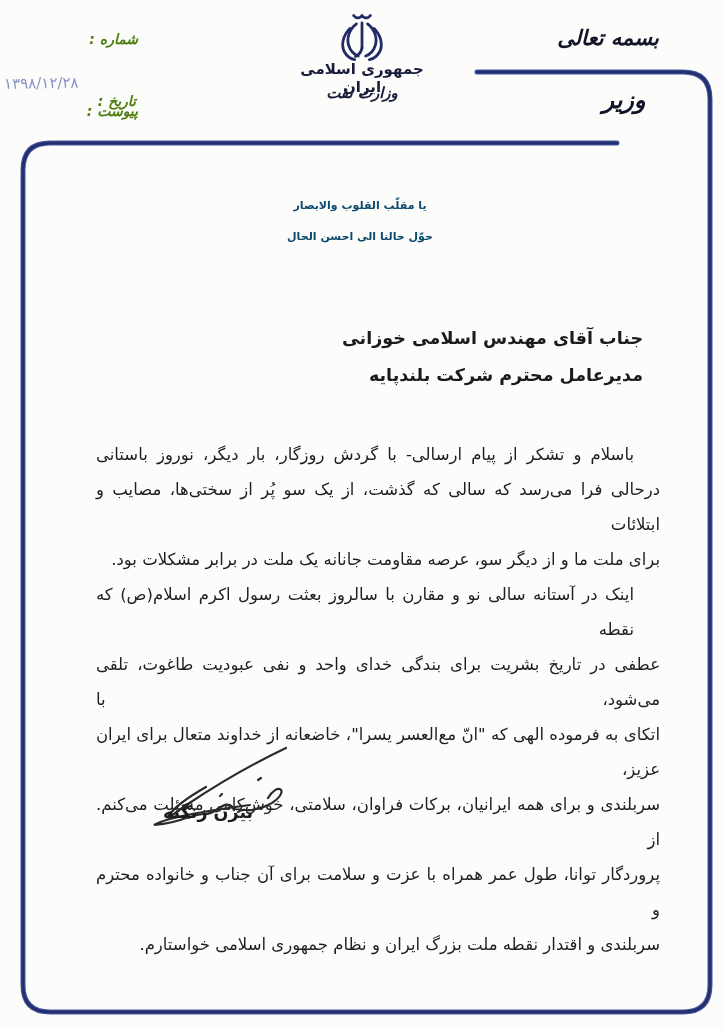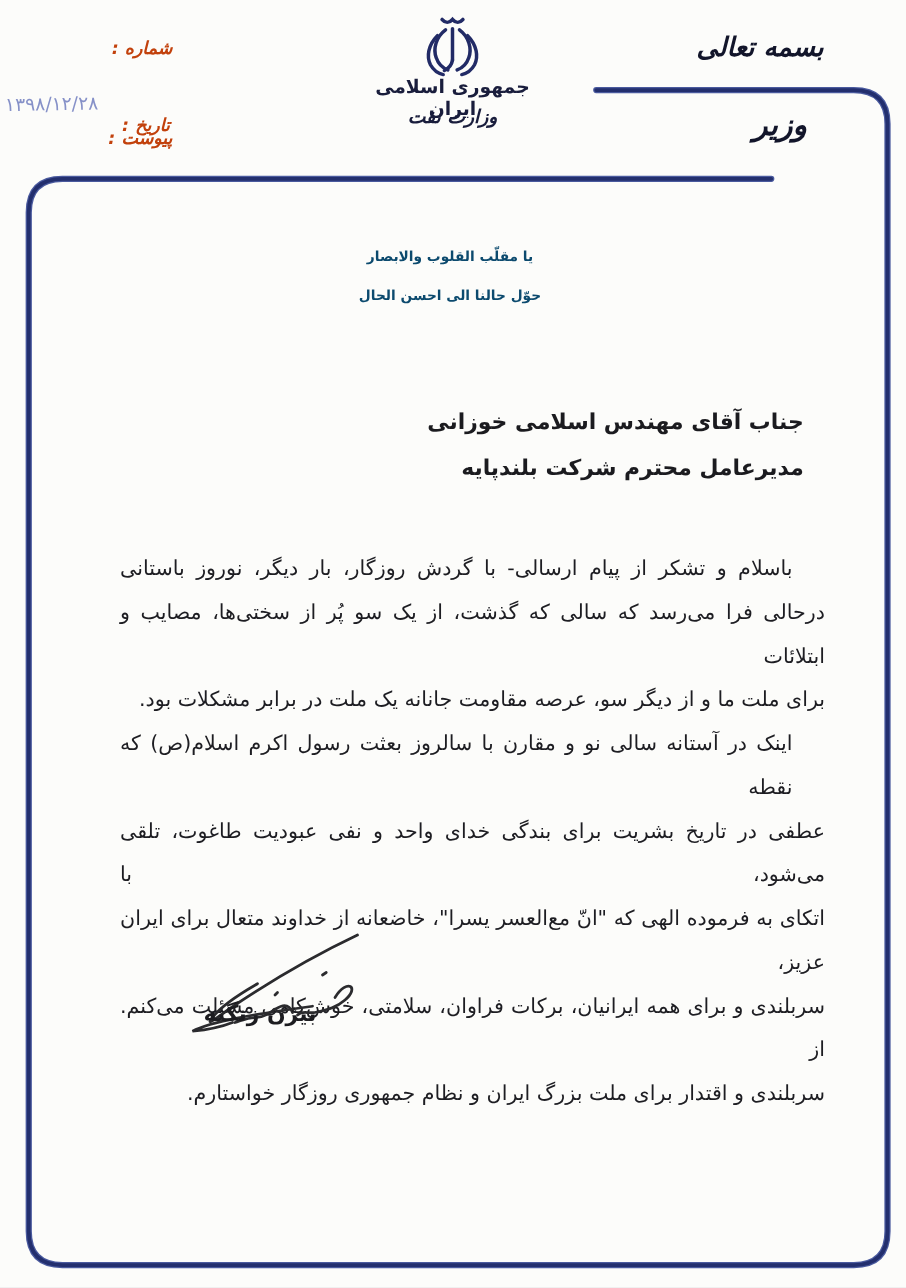--- a/index.html
+++ b/index.html
@@ -34,21 +34,21 @@
     text-align:center;direction:rtl;
     font-size:15px;font-weight:bold;color:#191d3c;
   }
   .org-line2{
     position:absolute;top:84px;left:307px;width:110px;
     text-align:center;direction:rtl;
     font-size:15px;font-weight:bold;color:#191d3c;font-style:italic;
   }
   .field-label{
     position:absolute;direction:rtl;white-space:nowrap;
-    font-size:14px;font-weight:600;font-style:italic;color:#c2410c;
+    font-size:14px;font-weight:600;font-style:italic;color:#4d7c0f;
   }
   .lbl-number{top:31px;right:587px;}
   .lbl-date{top:72px;right:589px;margin-top:21px;}
   .lbl-attach{top:103px;right:587px;}
   .date-hand{
     position:absolute;top:74px;left:4px;width:100px;
     direction:ltr;text-align:left;
     font-size:15px;letter-spacing:2px;
     color:#8691c8;
     transform:rotate(-1deg);
@@ -141,21 +141,22 @@
   </div>
 
   <div class="body-block">
     <div class="line indent">باسلام و تشکر از پیام ارسالی- با گردش روزگار، بار دیگر، نوروز باستانی</div>
     <div class="line">درحالی فرا می‌رسد که سالی که گذشت، از یک سو پُر از سختی‌ها، مصایب و ابتلائات</div>
     <div class="line para-end">برای ملت ما و از دیگر سو، عرصه مقاومت جانانه یک ملت در برابر مشکلات بود.</div>
     <div class="line indent">اینک در آستانه سالی نو و مقارن با سالروز بعثت رسول اکرم اسلام(ص) که نقطه</div>
     <div class="line">عطفی در تاریخ بشریت برای بندگی خدای واحد و نفی عبودیت طاغوت، تلقی می‌شود، با</div>
     <div class="line">اتکای به فرموده الهی که "انّ مع‌العسر یسرا"، خاضعانه از خداوند متعال برای ایران عزیز،</div>
     <div class="line">سربلندی و برای همه ایرانیان، برکات فراوان، سلامتی، خوش‌کامی مسئلت می‌کنم. از</div>
-    <div class="line para-end">سربلندی و اقتدار برای ملت بزرگ ایران و نظام جمهوری روزگار خواستارم.</div>
+    <div class="line">پروردگار توانا، طول عمر همراه با عزت و سلامت برای آن جناب و خانواده محترم و</div>
+    <div class="line para-end">سربلندی و اقتدار نقطه ملت بزرگ ایران و نظام جمهوری اسلامی خواستارم.</div>
   </div>
 
   <svg class="sig-svg" width="200" height="95" viewBox="0 0 200 95" aria-hidden="true">
     <g fill="none" stroke="#2b2b2e" stroke-width="2.2" stroke-linecap="round">
       <path d="M 178 8 C 140 26 104 48 80 64 C 64 75 56 82 62 74 C 68 66 84 55 98 47"></path>
       <path d="M 160 58 c 10 -16 20 -8 8 2 c -8 7 -16 8 -24 10 c -6 1 -10 -2 -14 2"></path>
       <path d="M 126 70 c -4 -10 -12 -4 -18 0 c -4 3 -8 4 -12 4 c -6 0 -10 2 -16 4"></path>
       <path d="M 78 78 c -10 4 -22 6 -32 7 c 14 -8 52 -14 96 -20"></path>
       <path d="M 150 40 l 3 -2"></path>
       <path d="M 112 56 l 2 -2"></path>

